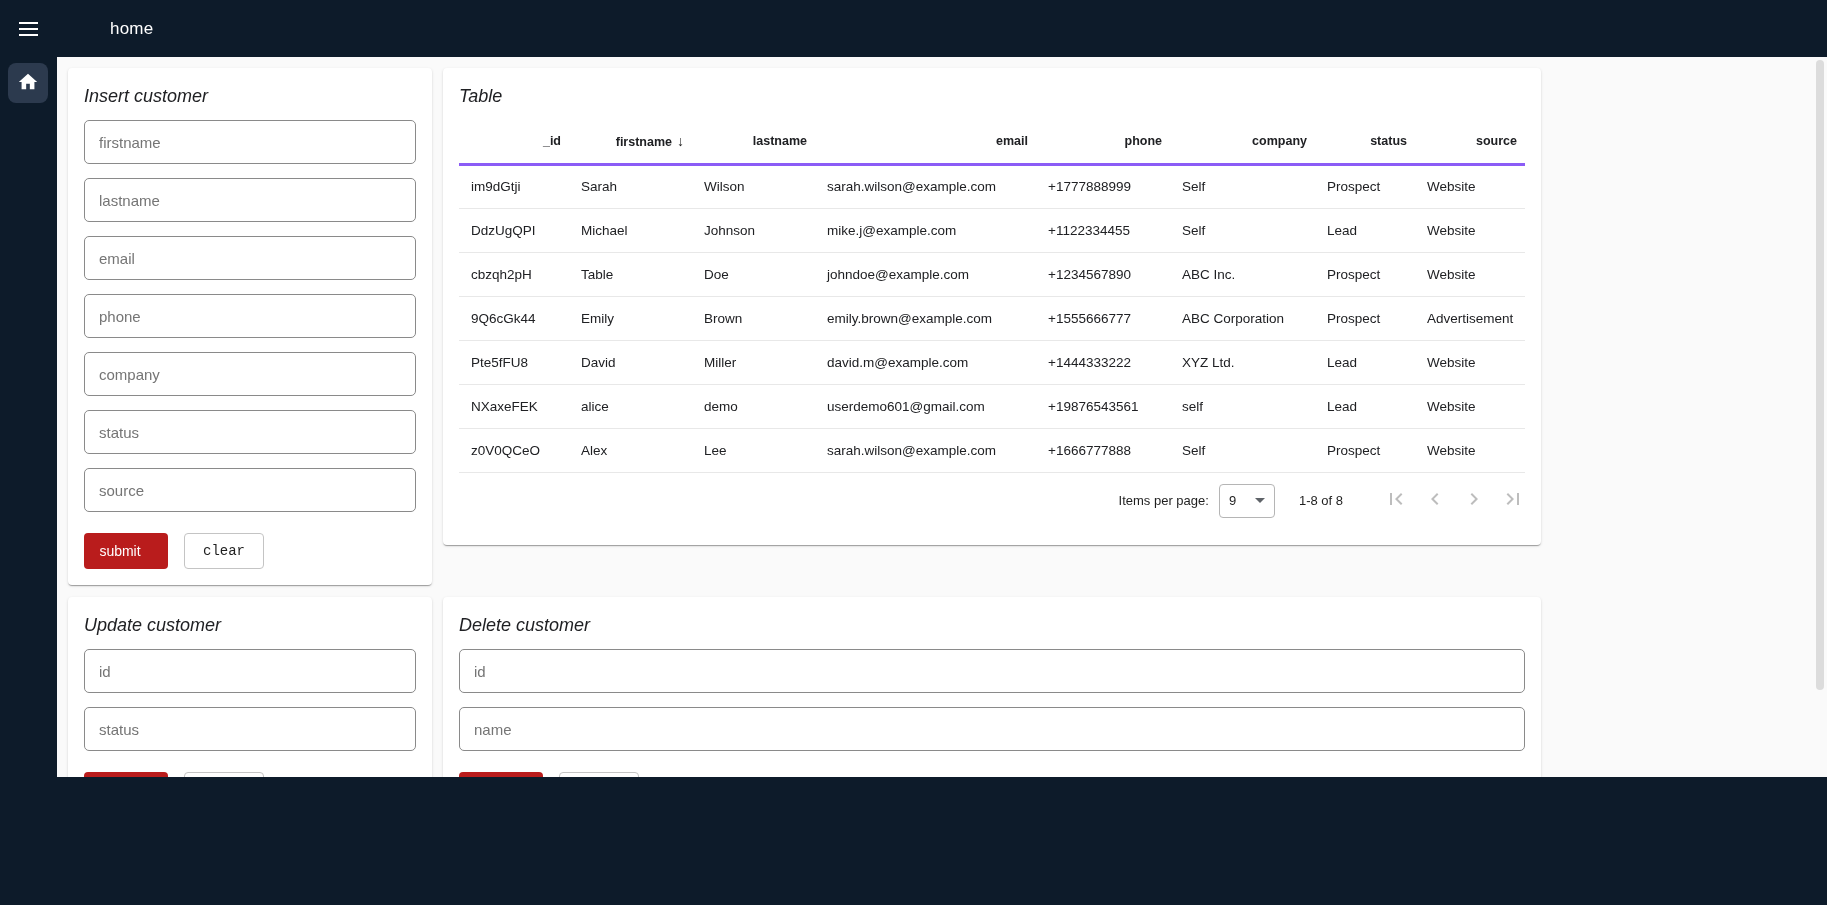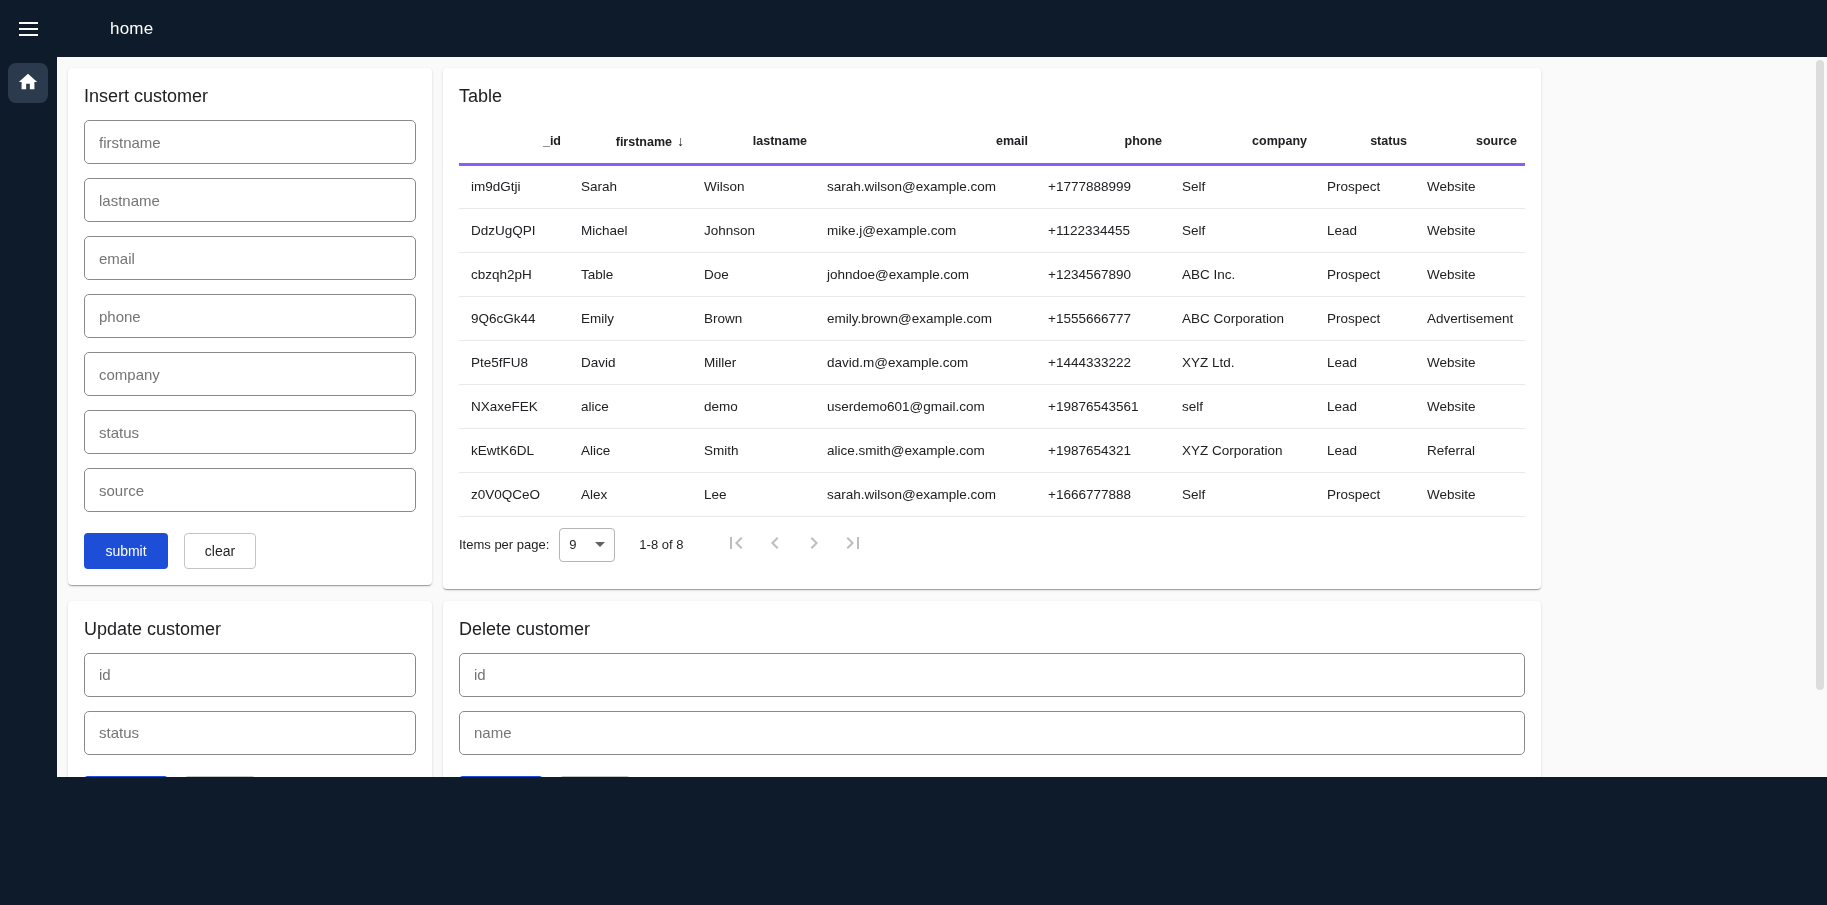--- a/index.html
+++ b/index.html
@@ -43,58 +43,58 @@
     background: #fafafa; overflow: hidden;
   }
   .grid {
     display: grid; grid-template-columns: 364px 1098px;
     gap: 12px 11px; padding: 11px; align-items: start;
   }
   .card {
     background: #ffffff; border-radius: 4px; padding: 16px;
     box-shadow: 0 2px 1px -1px rgba(0,0,0,.2), 0 1px 1px 0 rgba(0,0,0,.14), 0 1px 3px 0 rgba(0,0,0,.12);
   }
-  .card-title { font-size: 18px; line-height: 24px; margin: 0 0 12px 0; font-weight: 400; color: #202124; }
+  .card-title { font-size: 18px; line-height: 24px; margin: 0 0 12px 0; font-weight: 400; color: #202124; font-style: italic; }
 
   .field input {
     width: 100%; height: 44px; margin-bottom: 14px;
     border: 1px solid #8a8a8a; border-radius: 5px; background: #ffffff;
     padding: 0 14px; font-size: 15px; color: #1f1f1f; outline: none;
     font-family: "Liberation Sans", sans-serif;
   }
   .field input::placeholder { color: #757575; opacity: 1; }
 
   .btn-row { display: flex; gap: 16px; margin-top: 7px; }
   .btn {
     height: 36px; border-radius: 4px; font-size: 14px; padding: 0 18px;
     cursor: pointer; font-family: "Liberation Sans", sans-serif;
   }
-  .btn-submit { background: #1d4ed8; color: #ffffff; border: none; min-width: 84px; }
-  .btn-clear  { background: #ffffff; color: #1f1f1f; border: 1px solid #c4c4c4; min-width: 72px; }
+  .btn-submit { background: #b91c1c; color: #ffffff; border: none; min-width: 84px; padding-left: 6px; }
+  .btn-clear  { background: #ffffff; color: #1f1f1f; border: 1px solid #c4c4c4; min-width: 72px; font-family: Liberation Mono, monospace; }
 
   
   table.data-table {
     border-collapse: collapse; width: 1066px; table-layout: fixed;
     margin-top: 2px; font-size: 13.5px; color: #202124;
   }
   .data-table th {
     text-align: right; font-weight: 700; font-size: 12.5px; height: 44px;
     border-bottom: 3px solid #8b5cf6; padding: 0 8px 0 12px; cursor: pointer;
     white-space: nowrap; overflow: hidden;
   }
   .data-table td {
     height: 44px; border-bottom: 1px solid #e8e8e8; padding: 0 8px 0 12px;
     white-space: nowrap; overflow: hidden;
   }
   .sort-arrow { font-weight: 400; font-size: 14px; margin-left: 5px; color: #1f1f1f; }
 
   
   .paginator {
     width: 1066px; height: 56px; display: flex; align-items: center;
-    font-size: 13px; color: #1f1f1f;
+    justify-content: flex-end; font-size: 13px; color: #1f1f1f;
   }
   .ipp-label { margin-right: 10px; }
   .page-size-select {
     width: 56px; height: 34px; border: 1px solid #b5b5b5; border-radius: 4px;
     background: #ffffff; display: flex; align-items: center; justify-content: space-between;
     padding: 0 9px; cursor: pointer; font-size: 13px; color: #1f1f1f;
     font-family: "Liberation Sans", sans-serif;
   }
   .caret {
     width: 0; height: 0; border-left: 5px solid transparent;
@@ -234,30 +234,20 @@
           </tr>
           <tr>
             <td>NXaxeFEK</td>
             <td>alice</td>
             <td>demo</td>
             <td>userdemo601@gmail.com</td>
             <td>+19876543561</td>
             <td>self</td>
             <td>Lead</td>
             <td>Website</td>
-          </tr>
-          <tr>
-            <td>kEwtK6DL</td>
-            <td>Alice</td>
-            <td>Smith</td>
-            <td>alice.smith@example.com</td>
-            <td>+1987654321</td>
-            <td>XYZ Corporation</td>
-            <td>Lead</td>
-            <td>Referral</td>
           </tr>
           <tr>
             <td>z0V0QCeO</td>
             <td>Alex</td>
             <td>Lee</td>
             <td>sarah.wilson@example.com</td>
             <td>+1666777888</td>
             <td>Self</td>
             <td>Prospect</td>
             <td>Website</td>

